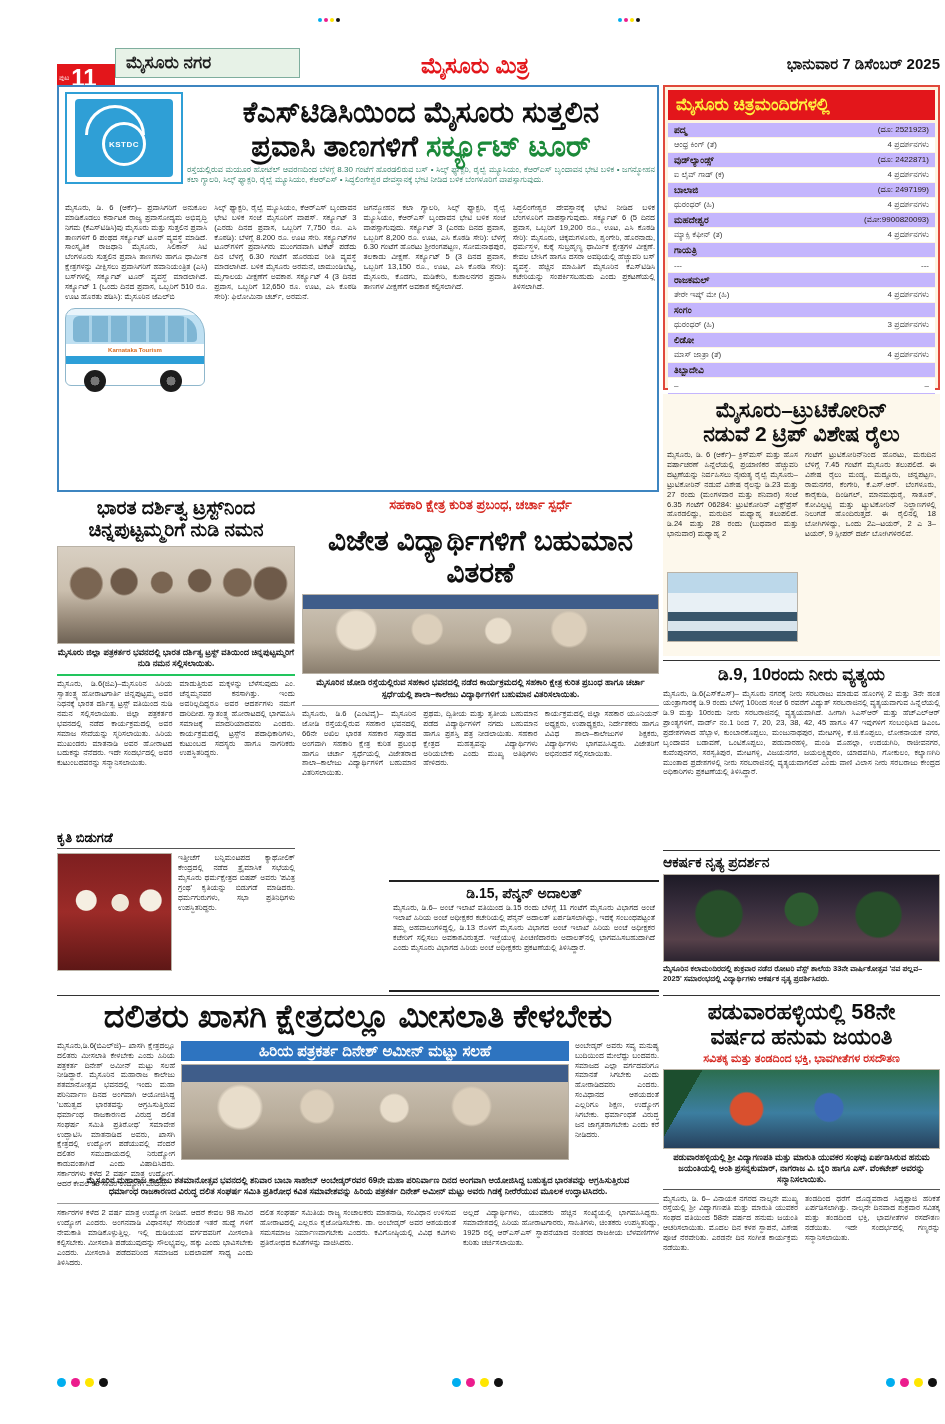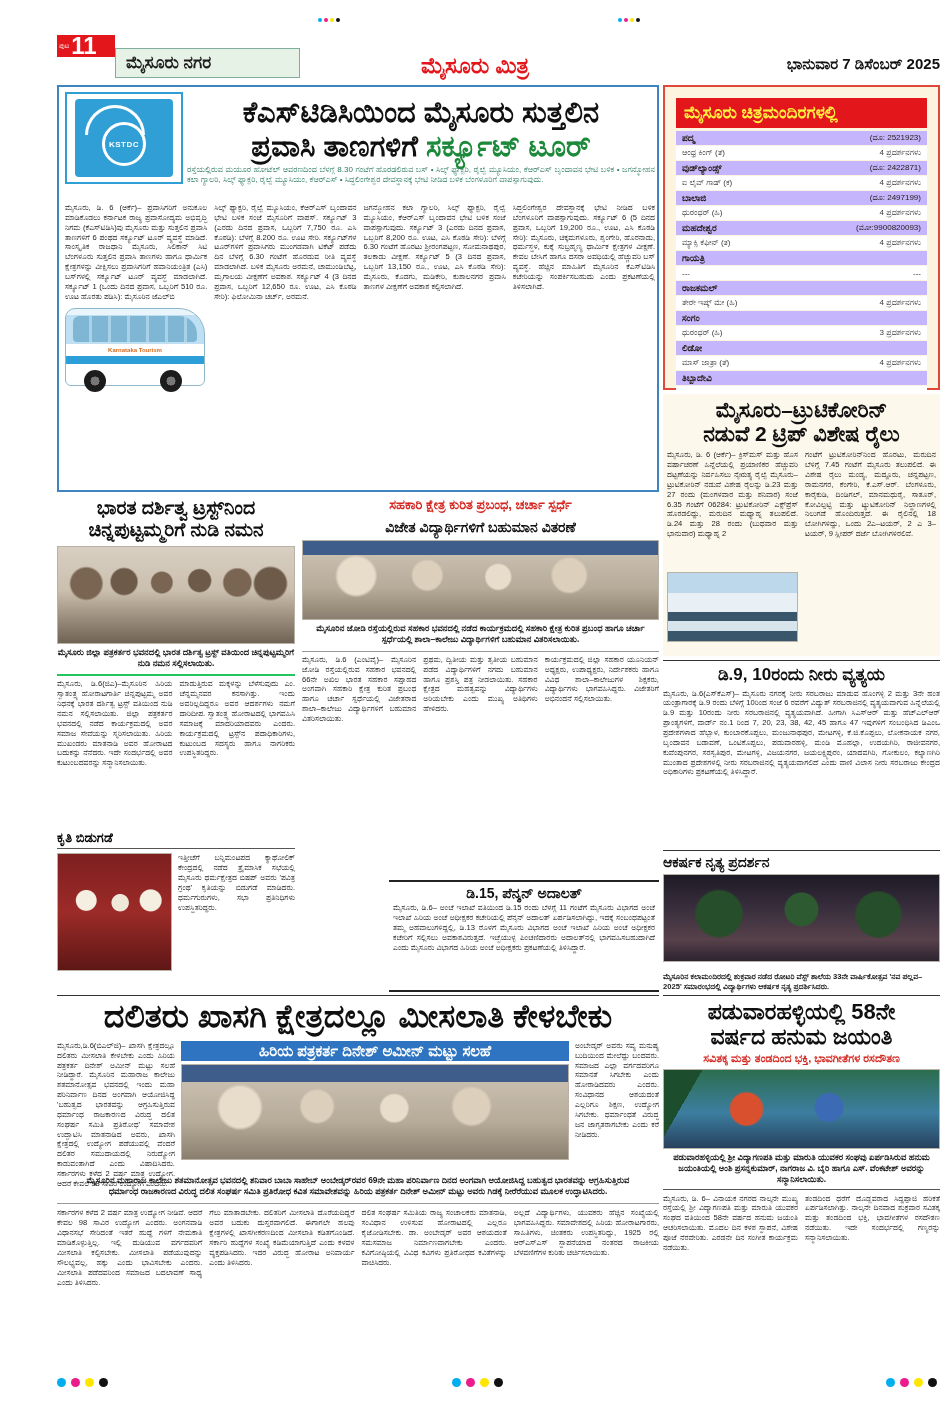--- a/index.html
+++ b/index.html
@@ -92,21 +92,21 @@
   .microdots span { display:inline-block; width:4px; height:4px; margin-right:2px; border-radius:50%; }
 </style>
 </head>
 <body>
 
 <div class="page">
 
   <div class="abs microdots" style="left:318px;top:8px;"><span style="background:#00aeef"></span><span style="background:#ec1c8d"></span><span style="background:#ffe600"></span><span style="background:#111"></span></div>
   <div class="abs microdots" style="left:618px;top:8px;"><span style="background:#00aeef"></span><span style="background:#ec1c8d"></span><span style="background:#ffe600"></span><span style="background:#111"></span></div>
 
-  <div class="abs pgnum" style="left:57px;top:35px;width:58px;height:22px;">
+  <div class="abs pgnum" style="left:57px;top:64px;width:58px;height:28px;">
     <span class="lbl">ಪುಟ</span>
     <span class="num">11</span>
   </div>
   <div class="abs section-box" style="left:115px;top:48px;width:185px;height:30px;">
     <span>ಮೈಸೂರು ನಗರ</span>
   </div>
   <div class="abs masthead" style="left:380px;top:53px;width:190px;">ಮೈಸೂರು ಮಿತ್ರ</div>
   <div class="abs date" style="left:690px;top:55px;width:250px;">ಭಾನುವಾರ 7 ಡಿಸೆಂಬರ್ 2025</div>
 
   <div class="abs main-box" style="left:57px;top:85px;width:602px;height:407px;">
@@ -130,21 +130,21 @@
           <div class="wheel" style="left:18px;"></div>
           <div class="wheel" style="right:22px;"></div>
         </div>
       </div>
       <div class="body-txt">ಸಿಲ್ಕ್ ಫ್ಯಾಕ್ಟರಿ, ರೈಲ್ವೆ ಮ್ಯೂಸಿಯಂ, ಕೆಆರ್‌ಎಸ್ ಬೃಂದಾವನ ಭೇಟಿ ಬಳಿಕ ಸಂಜೆ ಮೈಸೂರಿಗೆ ವಾಪಸ್. ಸರ್ಕ್ಯೂಟ್ 3 (ಎರಡು ದಿನದ ಪ್ರವಾಸ, ಒಬ್ಬರಿಗೆ 7,750 ರೂ. ಎಸಿ ಕೊಠಡಿ): ಬೆಳಗ್ಗೆ 8.200 ರೂ. ಊಟ ಸೇರಿ. ಸರ್ಕ್ಯೂಟ್‌ಗಳ ಟೂರ್‌ಗಳಿಗೆ ಪ್ರವಾಸಿಗರು ಮುಂಗಡವಾಗಿ ಟಿಕೆಟ್ ಪಡೆದು ದಿನ ಬೆಳಗ್ಗೆ 6.30 ಗಂಟೆಗೆ ಹೊರಡುವ ರೀತಿ ವ್ಯವಸ್ಥೆ ಮಾಡಲಾಗಿದೆ. ಬಳಿಕ ಮೈಸೂರು ಅರಮನೆ, ಚಾಮುಂಡಿಬೆಟ್ಟ, ಮೃಗಾಲಯ ವೀಕ್ಷಣೆಗೆ ಅವಕಾಶ. ಸರ್ಕ್ಯೂಟ್ 4 (3 ದಿನದ ಪ್ರವಾಸ, ಒಬ್ಬರಿಗೆ 12,650 ರೂ. ಊಟ, ಎಸಿ ಕೊಠಡಿ ಸೇರಿ): ಫಿಲೋಮಿನಾ ಚರ್ಚ್, ಅರಮನೆ.</div>
       <div class="body-txt">ಜಗನ್ಮೋಹನ ಕಲಾ ಗ್ಯಾಲರಿ, ಸಿಲ್ಕ್ ಫ್ಯಾಕ್ಟರಿ, ರೈಲ್ವೆ ಮ್ಯೂಸಿಯಂ, ಕೆಆರ್‌ಎಸ್ ಬೃಂದಾವನ ಭೇಟಿ ಬಳಿಕ ಸಂಜೆ ವಾಪಸ್ಸಾಗುವುದು. ಸರ್ಕ್ಯೂಟ್ 3 (ಎರಡು ದಿನದ ಪ್ರವಾಸ, ಒಬ್ಬರಿಗೆ 8,200 ರೂ. ಊಟ, ಎಸಿ ಕೊಠಡಿ ಸೇರಿ): ಬೆಳಗ್ಗೆ 6.30 ಗಂಟೆಗೆ ಹೊರಟು ಶ್ರೀರಂಗಪಟ್ಟಣ, ಸೋಮನಾಥಪುರ, ತಲಕಾಡು ವೀಕ್ಷಣೆ. ಸರ್ಕ್ಯೂಟ್ 5 (3 ದಿನದ ಪ್ರವಾಸ, ಒಬ್ಬರಿಗೆ 13,150 ರೂ., ಊಟ, ಎಸಿ ಕೊಠಡಿ ಸೇರಿ): ಮೈಸೂರು, ಕೊಡಗು, ಮಡಿಕೇರಿ, ಕುಶಾಲನಗರ ಪ್ರವಾಸಿ ತಾಣಗಳ ವೀಕ್ಷಣೆಗೆ ಅವಕಾಶ ಕಲ್ಪಿಸಲಾಗಿದೆ.</div>
       <div class="body-txt">ಸಿದ್ಧಲಿಂಗೇಶ್ವರ ದೇವಸ್ಥಾನಕ್ಕೆ ಭೇಟಿ ನೀಡಿದ ಬಳಿಕ ಬೆಂಗಳೂರಿಗೆ ವಾಪಸ್ಸಾಗುವುದು. ಸರ್ಕ್ಯೂಟ್ 6 (5 ದಿನದ ಪ್ರವಾಸ, ಒಬ್ಬರಿಗೆ 19,200 ರೂ., ಊಟ, ಎಸಿ ಕೊಠಡಿ ಸೇರಿ): ಮೈಸೂರು, ಚಿಕ್ಕಮಗಳೂರು, ಶೃಂಗೇರಿ, ಹೊರನಾಡು, ಧರ್ಮಸ್ಥಳ, ಕುಕ್ಕೆ ಸುಬ್ರಹ್ಮಣ್ಯ ಧಾರ್ಮಿಕ ಕ್ಷೇತ್ರಗಳ ವೀಕ್ಷಣೆ. ಕೇವಲ ಬೇಸಿಗೆ ಹಾಗೂ ದಸರಾ ಅವಧಿಯಲ್ಲಿ ಹೆಚ್ಚುವರಿ ಬಸ್ ವ್ಯವಸ್ಥೆ. ಹೆಚ್ಚಿನ ಮಾಹಿತಿಗೆ ಮೈಸೂರಿನ ಕೆಎಸ್‌ಟಿಡಿಸಿ ಕಚೇರಿಯನ್ನು ಸಂಪರ್ಕಿಸಬಹುದು ಎಂದು ಪ್ರಕಟಣೆಯಲ್ಲಿ ತಿಳಿಸಲಾಗಿದೆ.</div>
     </div>
   </div>
 
-  <div class="abs cinema" style="left:663px;top:85px;width:277px;height:305px;padding:11px;">
+  <div class="abs cinema" style="left:663px;top:85px;width:277px;height:305px;padding:3px;">
     <div class="cinema-head" style="height:30px;margin-bottom:3px;">ಮೈಸೂರು ಚಿತ್ರಮಂದಿರಗಳಲ್ಲಿ</div>
     <div>
       <div class="crow-t">
           <span>ಪದ್ಮ</span>
           <span style="font-weight:normal;font-size:8px;">(ದೂ: 2521923)</span>
         </div>
       <div class="crow-m">
           <span>ಆಂಧ್ರ ಕಿಂಗ್ (ತೆ)</span>
           <span>4 ಪ್ರದರ್ಶನಗಳು</span>
         </div>
@@ -238,21 +238,21 @@
   </div>
 
   <div class="abs" style="left:663px;top:660px;width:277px;height:190px;border-top:1px solid #333;padding-top:4px;">
     <div class="hl2" style="font-size:17px;">ಡಿ.9, 10ರಂದು ನೀರು ವ್ಯತ್ಯಯ</div>
     <div class="body-txt" style="margin-top:4px;">ಮೈಸೂರು, ಡಿ.6(ಎಸ್‌ಕೆಎಸ್)– ಮೈಸೂರು ನಗರಕ್ಕೆ ನೀರು ಸರಬರಾಜು ಮಾಡುವ ಹೊಂಗಳ್ಳಿ 2 ಮತ್ತು 3ನೇ ಹಂತ ಯಂತ್ರಾಗಾರಕ್ಕೆ ಡಿ.9 ರಂದು ಬೆಳಿಗ್ಗೆ 10ರಿಂದ ಸಂಜೆ 6 ರವರೆಗೆ ವಿದ್ಯುತ್ ಸರಬರಾಜಿನಲ್ಲಿ ವ್ಯತ್ಯಯವಾಗುವ ಹಿನ್ನೆಲೆಯಲ್ಲಿ ಡಿ.9 ಮತ್ತು 10ರಂದು ನೀರು ಸರಬರಾಜಿನಲ್ಲಿ ವ್ಯತ್ಯಯವಾಗಿದೆ. ಹೀಗಾಗಿ ಸಿಎಸ್‌ಆರ್ ಮತ್ತು ಹೆಚ್‌ಎಲ್‌ಆರ್ ಪ್ರಾಂತ್ಯಗಳಿಗೆ, ವಾರ್ಡ್ ನಂ.1 ರಿಂದ 7, 20, 23, 38, 42, 45 ಹಾಗೂ 47 ಇವುಗಳಿಗೆ ಸಂಬಂಧಿಸಿದ ಡಿಎಂಒ ಪ್ರದೇಶಗಳಾದ ಹೆಬ್ಬಾಳ, ಕುಂಬಾರಕೊಪ್ಪಲು, ಮಂಜುನಾಥಪುರ, ಮೇಟಗಳ್ಳಿ, ಕೆ.ಜಿ.ಕೊಪ್ಪಲು, ಲೋಕನಾಯಕ ನಗರ, ಬೃಂದಾವನ ಬಡಾವಣೆ, ಒಂಟಿಕೊಪ್ಪಲು, ಪಡುವಾರಹಳ್ಳಿ, ಮಂಡಿ ಮೊಹಲ್ಲಾ, ಉದಯಗಿರಿ, ರಾಜೀವನಗರ, ಕುವೆಂಪುನಗರ, ಸರಸ್ವತಿಪುರ, ಮೇಟಗಳ್ಳಿ, ವಿಜಯನಗರ, ಜಯಲಕ್ಷ್ಮಿಪುರಂ, ಯಾದವಗಿರಿ, ಗೋಕುಲಂ, ಕಲ್ಯಾಣಗಿರಿ ಮುಂತಾದ ಪ್ರದೇಶಗಳಲ್ಲಿ ನೀರು ಸರಬರಾಜಿನಲ್ಲಿ ವ್ಯತ್ಯಯವಾಗಲಿದೆ ಎಂದು ವಾಣಿ ವಿಲಾಸ ನೀರು ಸರಬರಾಜು ಕೇಂದ್ರದ ಅಧಿಕಾರಿಗಳು ಪ್ರಕಟಣೆಯಲ್ಲಿ ತಿಳಿಸಿದ್ದಾರೆ.</div>
   </div>
 
   <div class="abs" style="left:663px;top:850px;width:277px;height:142px;border-top:1px solid #333;padding-top:3px;">
     <div style="font-size:14px;font-weight:bold;color:#111;">ಆಕರ್ಷಕ ನೃತ್ಯ ಪ್ರದರ್ಶನ</div>
     <div class="photo ph-stage" style="width:100%;height:88px;margin-top:3px;"></div>
-    <div class="cap" style="font-size:7.6px;text-align:left;margin-top:10px;">ಮೈಸೂರಿನ ಕಲಾಮಂದಿರದಲ್ಲಿ ಶುಕ್ರವಾರ ನಡೆದ ರೋಟರಿ ವೆಸ್ಟ್ ಶಾಲೆಯ 33ನೇ ವಾರ್ಷಿಕೋತ್ಸವ 'ನವ ಪಲ್ಲವ–2025' ಸಮಾರಂಭದಲ್ಲಿ ವಿದ್ಯಾರ್ಥಿಗಳು ಆಕರ್ಷಕ ನೃತ್ಯ ಪ್ರದರ್ಶಿಸಿದರು.</div>
+    <div class="cap" style="font-size:7.6px;text-align:left;margin-top:2px;">ಮೈಸೂರಿನ ಕಲಾಮಂದಿರದಲ್ಲಿ ಶುಕ್ರವಾರ ನಡೆದ ರೋಟರಿ ವೆಸ್ಟ್ ಶಾಲೆಯ 33ನೇ ವಾರ್ಷಿಕೋತ್ಸವ 'ನವ ಪಲ್ಲವ–2025' ಸಮಾರಂಭದಲ್ಲಿ ವಿದ್ಯಾರ್ಥಿಗಳು ಆಕರ್ಷಕ ನೃತ್ಯ ಪ್ರದರ್ಶಿಸಿದರು.</div>
   </div>
 
   <div class="abs" style="left:57px;top:497px;width:238px;height:495px;">
     <div class="hl2" style="font-size:19px;">
       <span>ಭಾರತ ದರ್ಶಿತ್ವ ಟ್ರಸ್ಟ್‌ನಿಂದ</span><br>
       <span>ಚಿನ್ನಪುಟ್ಟಮ್ಮರಿಗೆ ನುಡಿ ನಮನ</span>
     </div>
     <div class="photo ph-group" style="width:100%;height:98px;margin-top:5px;"></div>
     <div class="cap" style="margin-top:3px;">ಮೈಸೂರು ಜಿಲ್ಲಾ ಪತ್ರಕರ್ತರ ಭವನದಲ್ಲಿ ಭಾರತ ದರ್ಶಿತ್ವ ಟ್ರಸ್ಟ್ ವತಿಯಿಂದ ಚಿನ್ನಪುಟ್ಟಮ್ಮರಿಗೆ ನುಡಿ ನಮನ ಸಲ್ಲಿಸಲಾಯಿತು.</div>
     <div class="cols2" style="margin-top:5px;height:150px;border-top:2px solid #22c55e;padding-top:3px;">
@@ -263,21 +263,21 @@
       <div style="font-size:13px;font-weight:bold;border-bottom:1px solid #555;padding-bottom:2px;">ಕೃತಿ ಬಿಡುಗಡೆ</div>
       <div style="display:flex;gap:6px;margin-top:4px;">
         <div class="photo ph-red" style="width:115px;height:118px;flex:none;"></div>
         <div class="body-txt">ಇತ್ತೀಚೆಗೆ ಬನ್ನಿಮಂಟಪದ ಕ್ಯಾಥೋಲಿಕ್ ಕೇಂದ್ರದಲ್ಲಿ ನಡೆದ ತ್ರೈಮಾಸಿಕ ಸಭೆಯಲ್ಲಿ ಮೈಸೂರು ಧರ್ಮಕ್ಷೇತ್ರದ ಬಿಷಪ್ ಅವರು 'ಪವಿತ್ರ ಗ್ರಂಥ' ಕೃತಿಯನ್ನು ಬಿಡುಗಡೆ ಮಾಡಿದರು. ಧರ್ಮಗುರುಗಳು, ಸಭಾ ಪ್ರತಿನಿಧಿಗಳು ಉಪಸ್ಥಿತರಿದ್ದರು.</div>
       </div>
     </div>
   </div>
 
   <div class="abs" style="left:302px;top:497px;width:357px;height:380px;">
     <div class="kicker-red" style="font-size:13px;">ಸಹಕಾರಿ ಕ್ಷೇತ್ರ ಕುರಿತ ಪ್ರಬಂಧ, ಚರ್ಚಾ ಸ್ಪರ್ಧೆ</div>
-    <div class="hl2" style="font-size:14px;margin-top:6px;">ವಿಜೇತ ವಿದ್ಯಾರ್ಥಿಗಳಿಗೆ ಬಹುಮಾನ ವಿತರಣೆ</div>
+    <div class="hl2" style="font-size:28px;margin-top:12px;">ವಿಜೇತ ವಿದ್ಯಾರ್ಥಿಗಳಿಗೆ ಬಹುಮಾನ ವಿತರಣೆ</div>
     <div class="photo ph-event" style="width:100%;height:80px;margin-top:5px;"></div>
     <div class="cap" style="margin-top:3px;">ಮೈಸೂರಿನ ಜೋಡಿ ರಸ್ತೆಯಲ್ಲಿರುವ ಸಹಕಾರ ಭವನದಲ್ಲಿ ನಡೆದ ಕಾರ್ಯಕ್ರಮದಲ್ಲಿ ಸಹಕಾರಿ ಕ್ಷೇತ್ರ ಕುರಿತ ಪ್ರಬಂಧ ಹಾಗೂ ಚರ್ಚಾ ಸ್ಪರ್ಧೆಯಲ್ಲಿ ಶಾಲಾ–ಕಾಲೇಜು ವಿದ್ಯಾರ್ಥಿಗಳಿಗೆ ಬಹುಮಾನ ವಿತರಿಸಲಾಯಿತು.</div>
     <div class="cols4" style="margin-top:5px;height:205px;border-top:1px solid #999;padding-top:3px;">
       <div class="body-txt">ಮೈಸೂರು, ಡಿ.6 (ಎಂಟಿವೈ)– ಮೈಸೂರಿನ ಜೋಡಿ ರಸ್ತೆಯಲ್ಲಿರುವ ಸಹಕಾರ ಭವನದಲ್ಲಿ 66ನೇ ಅಖಿಲ ಭಾರತ ಸಹಕಾರ ಸಪ್ತಾಹದ ಅಂಗವಾಗಿ ಸಹಕಾರಿ ಕ್ಷೇತ್ರ ಕುರಿತ ಪ್ರಬಂಧ ಹಾಗೂ ಚರ್ಚಾ ಸ್ಪರ್ಧೆಯಲ್ಲಿ ವಿಜೇತರಾದ ಶಾಲಾ–ಕಾಲೇಜು ವಿದ್ಯಾರ್ಥಿಗಳಿಗೆ ಬಹುಮಾನ ವಿತರಿಸಲಾಯಿತು.</div>
       <div class="body-txt">ಪ್ರಥಮ, ದ್ವಿತೀಯ ಮತ್ತು ತೃತೀಯ ಬಹುಮಾನ ಪಡೆದ ವಿದ್ಯಾರ್ಥಿಗಳಿಗೆ ನಗದು ಬಹುಮಾನ ಹಾಗೂ ಪ್ರಶಸ್ತಿ ಪತ್ರ ನೀಡಲಾಯಿತು. ಸಹಕಾರ ಕ್ಷೇತ್ರದ ಮಹತ್ವವನ್ನು ವಿದ್ಯಾರ್ಥಿಗಳು ಅರಿಯಬೇಕು ಎಂದು ಮುಖ್ಯ ಅತಿಥಿಗಳು ಹೇಳಿದರು.</div>
       <div class="body-txt">ಕಾರ್ಯಕ್ರಮದಲ್ಲಿ ಜಿಲ್ಲಾ ಸಹಕಾರ ಯೂನಿಯನ್ ಅಧ್ಯಕ್ಷರು, ಉಪಾಧ್ಯಕ್ಷರು, ನಿರ್ದೇಶಕರು ಹಾಗೂ ವಿವಿಧ ಶಾಲಾ–ಕಾಲೇಜುಗಳ ಶಿಕ್ಷಕರು, ವಿದ್ಯಾರ್ಥಿಗಳು ಭಾಗವಹಿಸಿದ್ದರು. ವಿಜೇತರಿಗೆ ಅಭಿನಂದನೆ ಸಲ್ಲಿಸಲಾಯಿತು.</div>
     </div>
   </div>
 
   <div class="abs" style="left:389px;top:880px;width:270px;height:112px;border-top:2px solid #222;border-bottom:2px solid #222;padding:3px 4px;">
@@ -291,21 +291,20 @@
       <div class="body-txt" style="width:118px;flex:none;">ಮೈಸೂರು,ಡಿ.6(ಬಿಎಲ್‌ಜಿ)– ಖಾಸಗಿ ಕ್ಷೇತ್ರದಲ್ಲೂ ದಲಿತರು ಮೀಸಲಾತಿ ಕೇಳಬೇಕು ಎಂದು ಹಿರಿಯ ಪತ್ರಕರ್ತ ದಿನೇಶ್ ಅಮೀನ್ ಮಟ್ಟು ಸಲಹೆ ನೀಡಿದ್ದಾರೆ. ಮೈಸೂರಿನ ಮಹಾರಾಜ ಕಾಲೇಜು ಶತಮಾನೋತ್ಸವ ಭವನದಲ್ಲಿ ಇಂದು ಮಹಾ ಪರಿನಿರ್ವಾಣ ದಿನದ ಅಂಗವಾಗಿ ಆಯೋಜಿಸಿದ್ದ 'ಬಹುತ್ವದ ಭಾರತವನ್ನು ಆಗ್ರಹಿಸುತ್ತಿರುವ ಧರ್ಮಾಂಧ ರಾಜಕಾರಣದ ವಿರುದ್ಧ ದಲಿತ ಸಂಘರ್ಷ ಸಮಿತಿ ಪ್ರತಿರೋಧ' ಸಮಾವೇಶ ಉದ್ಘಾಟಿಸಿ ಮಾತನಾಡಿದ ಅವರು, ಖಾಸಗಿ ಕ್ಷೇತ್ರದಲ್ಲಿ ಉದ್ಯೋಗ ಪಡೆಯುವಲ್ಲಿ ವೆಂದರೆ ದಲಿತರ ಸಮುದಾಯದಲ್ಲಿ ನಿರುದ್ಯೋಗ ಕಾಡುವಂತಾಗಿದೆ ಎಂದು ವಿಷಾದಿಸಿದರು. ಸರ್ಕಾರಗಳು ಕಳೆದ 2 ವರ್ಷ ಮಾತ್ರ ಉದ್ಯೋಗ. ಆದರೆ ಕೇವಲ 98 ಸಾವಿರ ಉದ್ಯೋಗ ಎಂದರು.</div>
       <div style="flex:1;">
         <div class="blue-bar" style="height:20px;font-size:15px;">ಹಿರಿಯ ಪತ್ರಕರ್ತ ದಿನೇಶ್ ಅಮೀನ್ ಮಟ್ಟು ಸಲಹೆ</div>
         <div class="photo ph-event" style="width:100%;height:96px;margin-top:3px;"></div>
       </div>
       <div class="body-txt" style="width:84px;flex:none;">ಅಂಬೇಡ್ಕರ್ ಅವರು ಸವ್ಯ ಮನುಷ್ಯ ಬುದಿಯಿಂದ ಮೇಲೆದ್ದು ಬಂದವರು. ಸಮಾಜದ ಎಲ್ಲಾ ವರ್ಗದವರಿಗೂ ಸಮಾನತೆ ಸಿಗಬೇಕು ಎಂದು ಹೋರಾಡಿದವರು ಎಂದರು. ಸಂವಿಧಾನದ ಆಶಯದಂತೆ ಎಲ್ಲರಿಗೂ ಶಿಕ್ಷಣ, ಉದ್ಯೋಗ ಸಿಗಬೇಕು. ಧರ್ಮಾಂಧತೆ ವಿರುದ್ಧ ಜನ ಜಾಗೃತರಾಗಬೇಕು ಎಂದು ಕರೆ ನೀಡಿದರು.</div>
     </div>
     <div class="cap" style="margin-top:6px;padding:0 14px;">ಮೈಸೂರಿನ ಮಹಾರಾಜ ಕಾಲೇಜು ಶತಮಾನೋತ್ಸವ ಭವನದಲ್ಲಿ ಶನಿವಾರ ಬಾಬಾ ಸಾಹೇಬ್ ಅಂಬೇಡ್ಕರ್‌ರವರ 69ನೇ ಮಹಾ ಪರಿನಿರ್ವಾಣ ದಿನದ ಅಂಗವಾಗಿ ಆಯೋಜಿಸಿದ್ದ ಬಹುತ್ವದ ಭಾರತವನ್ನು ಆಗ್ರಹಿಸುತ್ತಿರುವ ಧರ್ಮಾಂಧ ರಾಜಕಾರಣದ ವಿರುದ್ಧ ದಲಿತ ಸಂಘರ್ಷ ಸಮಿತಿ ಪ್ರತಿರೋಧ ಕವಿತ ಸಮಾವೇಶವನ್ನು ಹಿರಿಯ ಪತ್ರಕರ್ತ ದಿನೇಶ್ ಅಮೀನ್ ಮಟ್ಟು ಅವರು ಗಿಡಕ್ಕೆ ನೀರೆರೆಯುವ ಮೂಲಕ ಉದ್ಘಾಟಿಸಿದರು.</div>
     <div class="cols4" style="margin-top:6px;height:158px;border-top:1px solid #999;padding-top:4px;">
       <div class="body-txt">ಸರ್ಕಾರಗಳ ಕಳೆದ 2 ವರ್ಷ ಮಾತ್ರ ಉದ್ಯೋಗ ನೀಡಿವೆ. ಆದರೆ ಕೇವಲ 98 ಸಾವಿರ ಉದ್ಯೋಗ ಎಂದರು. ಅಂಗನವಾಡಿ ವಿಧಾನಸಭೆ ಸೇರಿದಂತೆ ಇತರೆ ಹುದ್ದೆ ಗಳಿಗೆ ನೇಮಕಾತಿ ಮಾಡಿಕೊಳ್ಳುತ್ತಿಲ್ಲ. ಇಲ್ಲಿ ದುಡಿಯುವ ವರ್ಗದವರಿಗೆ ಮೀಸಲಾತಿ ಕಲ್ಪಿಸಬೇಕು. ಮೀಸಲಾತಿ ಪಡೆಯುವುದನ್ನು ಸೌಲಭ್ಯವಲ್ಲ, ಹಕ್ಕು ಎಂದು ಭಾವಿಸಬೇಕು ಎಂದರು. ಮೀಸಲಾತಿ ಪಡೆದವರಿಂದ ಸಮಾಜದ ಬದಲಾವಣೆ ಸಾಧ್ಯ ಎಂದು ತಿಳಿಸಿದರು.</div>
-      <div class="body-txt">ಗೆಲು ಮಾತಾಡಬೇಕು. ದಲಿತರಿಗೆ ಮೀಸಲಾತಿ ದೊರೆಯದಿದ್ದರೆ ಅವರ ಬದುಕು ದುಸ್ತರವಾಗಲಿದೆ. ಈಗಾಗಲೇ ಹಲವು ಕ್ಷೇತ್ರಗಳಲ್ಲಿ ಖಾಸಗೀಕರಣದಿಂದ ಮೀಸಲಾತಿ ಕಡಿತಗೊಂಡಿದೆ. ಸರ್ಕಾರಿ ಹುದ್ದೆಗಳ ಸಂಖ್ಯೆ ಕಡಿಮೆಯಾಗುತ್ತಿದೆ ಎಂದು ಕಳವಳ ವ್ಯಕ್ತಪಡಿಸಿದರು. ಇದರ ವಿರುದ್ಧ ಹೋರಾಟ ಅನಿವಾರ್ಯ ಎಂದು ತಿಳಿಸಿದರು.</div>
       <div class="body-txt">ದಲಿತ ಸಂಘರ್ಷ ಸಮಿತಿಯ ರಾಜ್ಯ ಸಂಚಾಲಕರು ಮಾತನಾಡಿ, ಸಂವಿಧಾನ ಉಳಿಸುವ ಹೋರಾಟದಲ್ಲಿ ಎಲ್ಲರೂ ಕೈಜೋಡಿಸಬೇಕು. ಡಾ. ಅಂಬೇಡ್ಕರ್ ಅವರ ಆಶಯದಂತೆ ಸಮಸಮಾಜ ನಿರ್ಮಾಣವಾಗಬೇಕು ಎಂದರು. ಕವಿಗೋಷ್ಠಿಯಲ್ಲಿ ವಿವಿಧ ಕವಿಗಳು ಪ್ರತಿರೋಧದ ಕವಿತೆಗಳನ್ನು ವಾಚಿಸಿದರು.</div>
       <div class="body-txt">ಅಲ್ಲದೆ ವಿದ್ಯಾರ್ಥಿಗಳು, ಯುವಕರು ಹೆಚ್ಚಿನ ಸಂಖ್ಯೆಯಲ್ಲಿ ಭಾಗವಹಿಸಿದ್ದರು. ಸಮಾವೇಶದಲ್ಲಿ ಹಿರಿಯ ಹೋರಾಟಗಾರರು, ಸಾಹಿತಿಗಳು, ಚಿಂತಕರು ಉಪಸ್ಥಿತರಿದ್ದು, 1925 ರಲ್ಲಿ ಆರ್‌ಎಸ್‌ಎಸ್ ಸ್ಥಾಪನೆಯಾದ ನಂತರದ ರಾಜಕೀಯ ಬೆಳವಣಿಗೆಗಳ ಕುರಿತು ಚರ್ಚಿಸಲಾಯಿತು.</div>
     </div>
   </div>
 
   <div class="abs" style="left:663px;top:995px;width:277px;height:400px;border-top:1px solid #333;padding-top:3px;">
     <div class="hl2" style="font-size:22px;">
       <span>ಪಡುವಾರಹಳ್ಳಿಯಲ್ಲಿ 58ನೇ</span><br>
       <span>ವರ್ಷದ ಹನುಮ ಜಯಂತಿ</span>
     </div>

